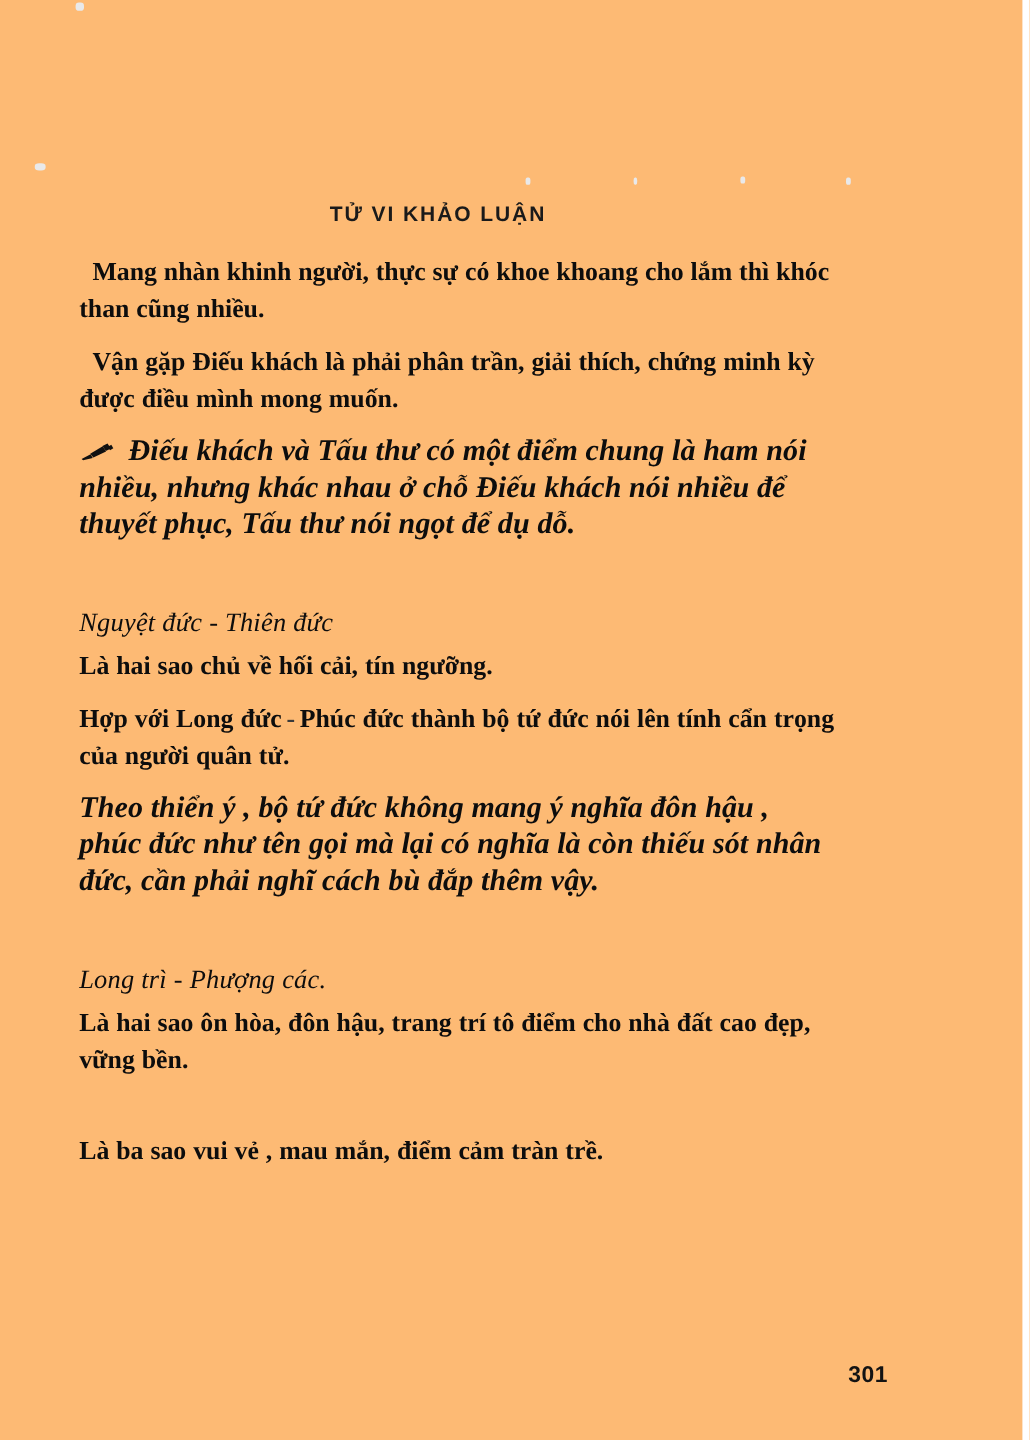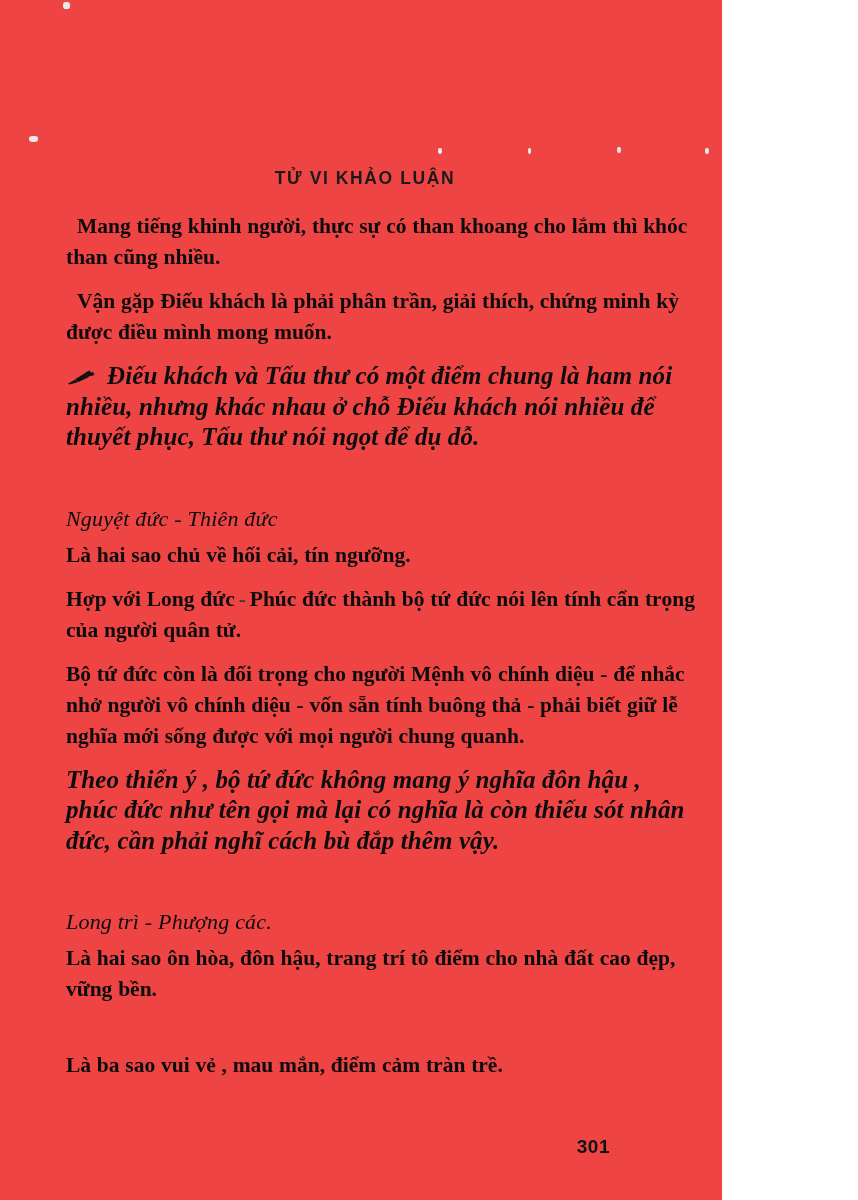--- a/index.html
+++ b/index.html
@@ -12,24 +12,24 @@
     height: 1200px;
     background: #ffffff;
     font-family: "Liberation Serif", "DejaVu Serif", serif;
     color: #111111;
     overflow: hidden;
     position: relative;
   }
 
   .page {
     position: relative;
-    width: 722px;
+    width: 852px;
     height: 1200px;
     box-sizing: border-box;
-    background: #ef4444;
+    background: #fdba74;
   }
 
   
   .speck {
     position: absolute;
     background: #e9e9ea;
     border-radius: 40%;
     pointer-events: none;
   }
 
@@ -131,21 +131,21 @@
   <div class="speck" style="left:29px;top:136px;width:9px;height:6px;"></div>
   <div class="speck" style="left:438px;top:148px;width:4px;height:6px;"></div>
   <div class="speck" style="left:528px;top:148px;width:3px;height:6px;"></div>
   <div class="speck" style="left:617px;top:147px;width:4px;height:6px;"></div>
   <div class="speck" style="left:705px;top:148px;width:4px;height:6px;"></div>
 
   <div class="content">
 
     <div class="running-head">TỬ VI KHẢO LUẬN</div>
 
-    <p class="para indent">Mang tiếng khinh người, thực sự có than khoang cho lắm thì khóc than cũng nhiều.</p>
+    <p class="para indent">Mang nhàn khinh người, thực sự có khoe khoang cho lắm thì khóc than cũng nhiều.</p>
 
     <p class="para indent gap-top">Vận gặp Điếu khách là phải phân trần, giải thích, chứng minh kỳ được điều mình mong muốn.</p>
 
     <p class="ital gap-top">
       <span class="pen-icon">
         <svg width="30" height="16" viewBox="0 0 30 16" xmlns="http://www.w3.org/2000/svg">
           <g fill="#111111">
             <path d="M2 13.4 L9.5 9.6 L11.3 12.6 L3.2 14.6 Z"></path>
             <path d="M9.2 9.2 L19.6 2.8 L22.4 7.2 L11.8 12.2 Z"></path>
             <path d="M19.4 2.6 L23.6 0.6 L26.4 4.8 L22.2 6.9 Z"></path>
@@ -158,21 +158,20 @@
     <div class="sec-gap-large"></div>
 
     <h2 class="heading">Nguyệt đức - Thiên đức</h2>
 
     <p class="para">Là hai sao chủ về hối cải, tín ngưỡng.</p>
 
     <p class="para gap-top">
       <span>Hợp với Long đức</span><span class="dash-sep">-</span><span>Phúc đức thành bộ tứ đức nói lên tính cẩn trọng của người quân tử.</span>
     </p>
 
-    <p class="para gap-top">Bộ tứ đức còn là đối trọng cho người Mệnh vô chính diệu - để nhắc nhở người vô chính diệu - vốn sẵn tính buông thả - phải biết giữ lễ nghĩa mới sống được với mọi người chung quanh.</p>
 
     <p class="ital gap-top">Theo thiển ý , bộ tứ đức không mang ý nghĩa đôn hậu , phúc đức như tên gọi mà lại có nghĩa là còn thiếu sót nhân đức, cần phải nghĩ cách bù đắp thêm vậy.</p>
 
     <div class="sec-gap-large"></div>
 
     <h2 class="heading">Long trì - Phượng các.</h2>
 
     <p class="para">Là hai sao ôn hòa, đôn hậu, trang trí tô điểm cho nhà đất cao đẹp, vững bền.</p>
 
 

